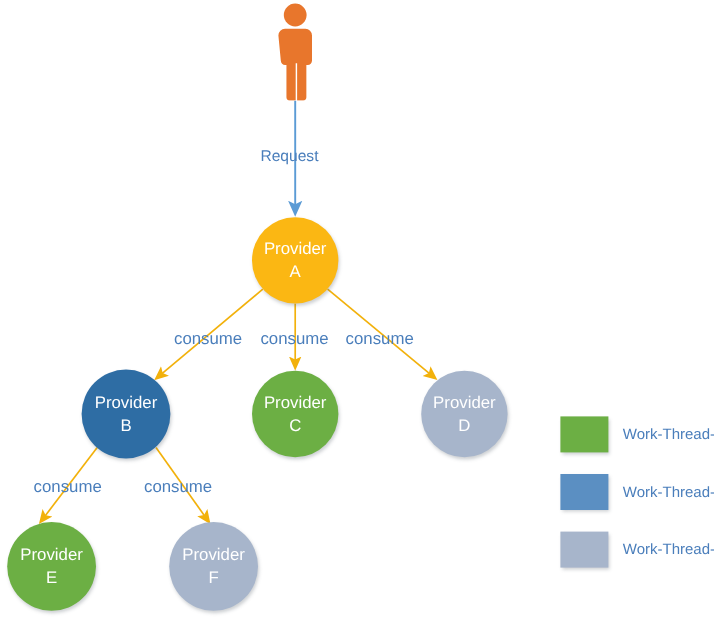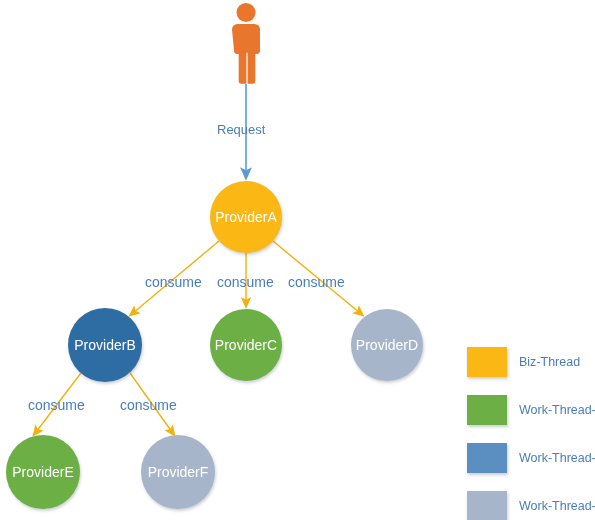--- a/index.html
+++ b/index.html
@@ -23,21 +23,21 @@
     position: absolute;
     left: 0;
     top: 0;
     width: 595px;
     height: 520px;
   }
   .node {
     position: absolute;
     border-radius: 50%;
     display: flex;
-    flex-direction: row;
+    flex-direction: column;
     align-items: center;
     justify-content: center;
     color: #ffffff;
     font-size: 14px;
     line-height: 1.35;
     text-align: center;
     box-sizing: border-box;
     box-shadow: 1px 2px 3px rgba(90,100,110,0.30);
     user-select: none;
   }
@@ -158,24 +158,20 @@
     <span class="n-sub">E</span>
   </div>
 
   <div class="node" style="left:141px; top:435px; width:74px; height:74px; background:#A7B5CB;">
     <span class="n-label">Provider</span>
     <span class="n-sub">F</span>
   </div>
 
   <div id="legend">
     <div class="legend-row">
-      <span class="legend-swatch" style="background:#FBB713;"></span>
-      <span class="legend-text">Biz-Thread</span>
-    </div>
-    <div class="legend-row">
       <span class="legend-swatch" style="background:#6CAF44;"></span>
       <span class="legend-text">Work-Thread-1</span>
     </div>
     <div class="legend-row">
       <span class="legend-swatch" style="background:#5B8FC2;"></span>
       <span class="legend-text">Work-Thread-2</span>
     </div>
     <div class="legend-row">
       <span class="legend-swatch" style="background:#A7B5CB;"></span>
       <span class="legend-text">Work-Thread-3</span>

